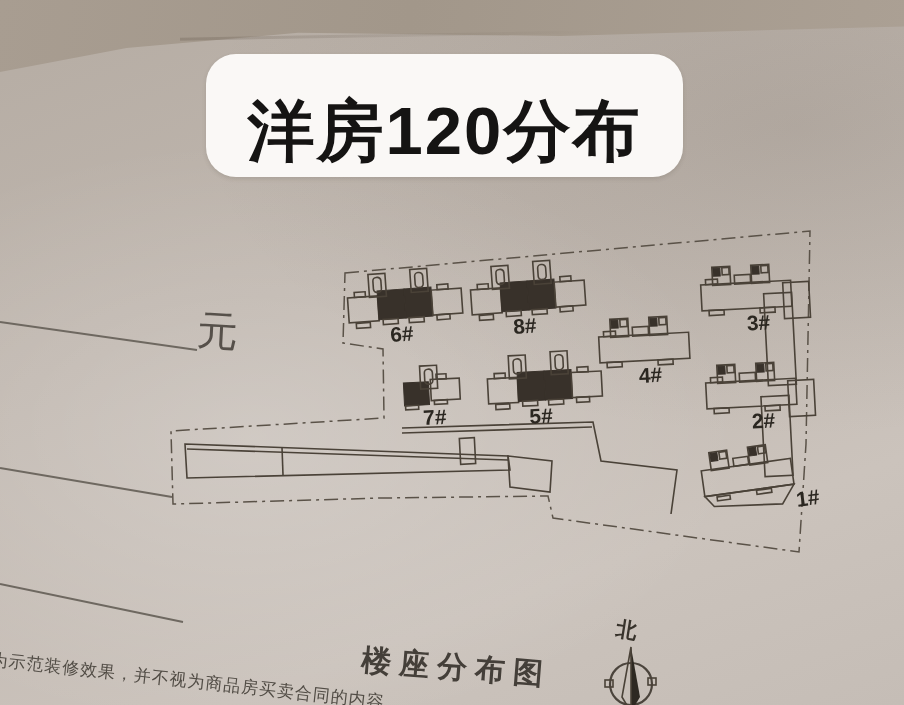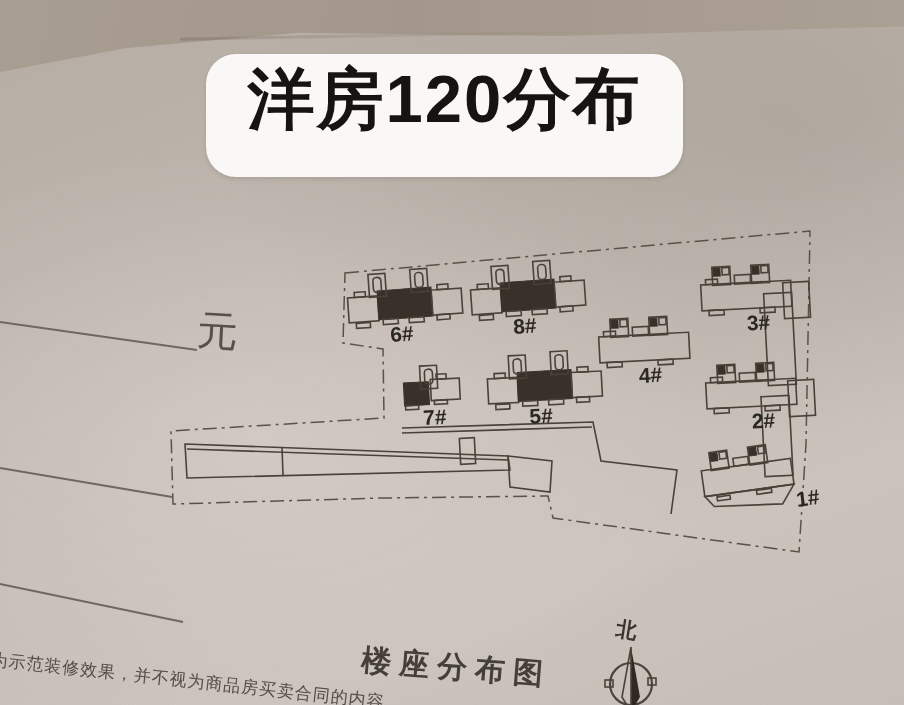--- a/index.html
+++ b/index.html
@@ -18,21 +18,21 @@
   }
   #crease{
     position:absolute;left:180px;top:34px;width:420px;height:3px;
     background:linear-gradient(90deg,rgba(90,78,66,0.25),rgba(90,78,66,0));
     transform:rotate(-1deg);
   }
   #title-pill{
     position:absolute;left:206px;top:54px;width:477px;height:123px;
     background:#faf8f6;border-radius:30px;
     box-shadow:0 2px 4px rgba(70,60,50,0.15);
-    display:flex;align-items:flex-start;justify-content:center;
+    display:flex;align-items:flex-end;justify-content:center;
   }
   #title-pill .t{
     font-size:67px;font-weight:700;color:#151413;letter-spacing:2px;white-space:nowrap;
   }
   svg.plan{position:absolute;left:0;top:0;pointer-events:none;}
   .ln{fill:none;stroke:#4a4238;stroke-width:1.6;stroke-linejoin:miter;}
   .ln2{fill:none;stroke:#4b443c;stroke-width:2.2;}
   .dk{fill:#38312a;stroke:#38312a;stroke-width:1;}
   .dkl{fill:none;stroke:#5a5248;stroke-width:1.5;stroke-dasharray:14 5 3 5;}
   .fl{stroke:#6e6860;stroke-width:2;}

